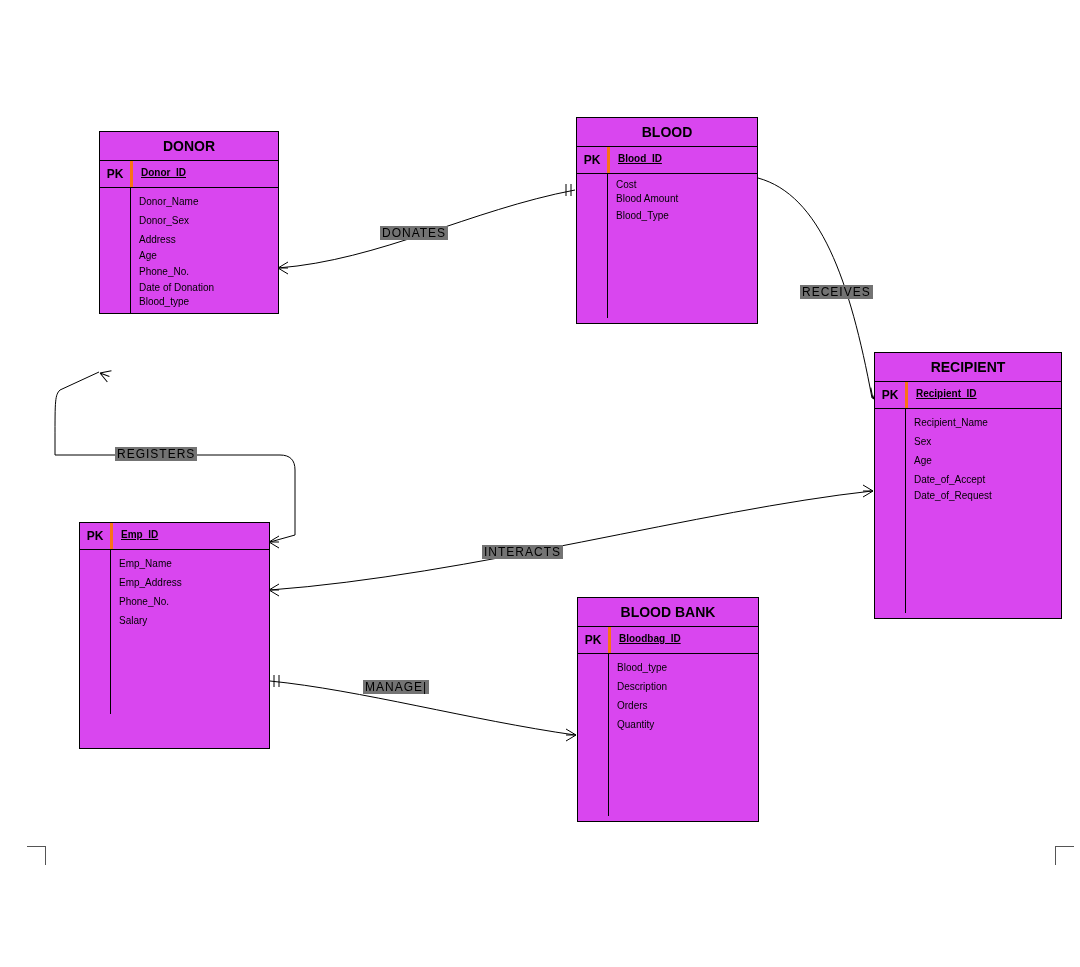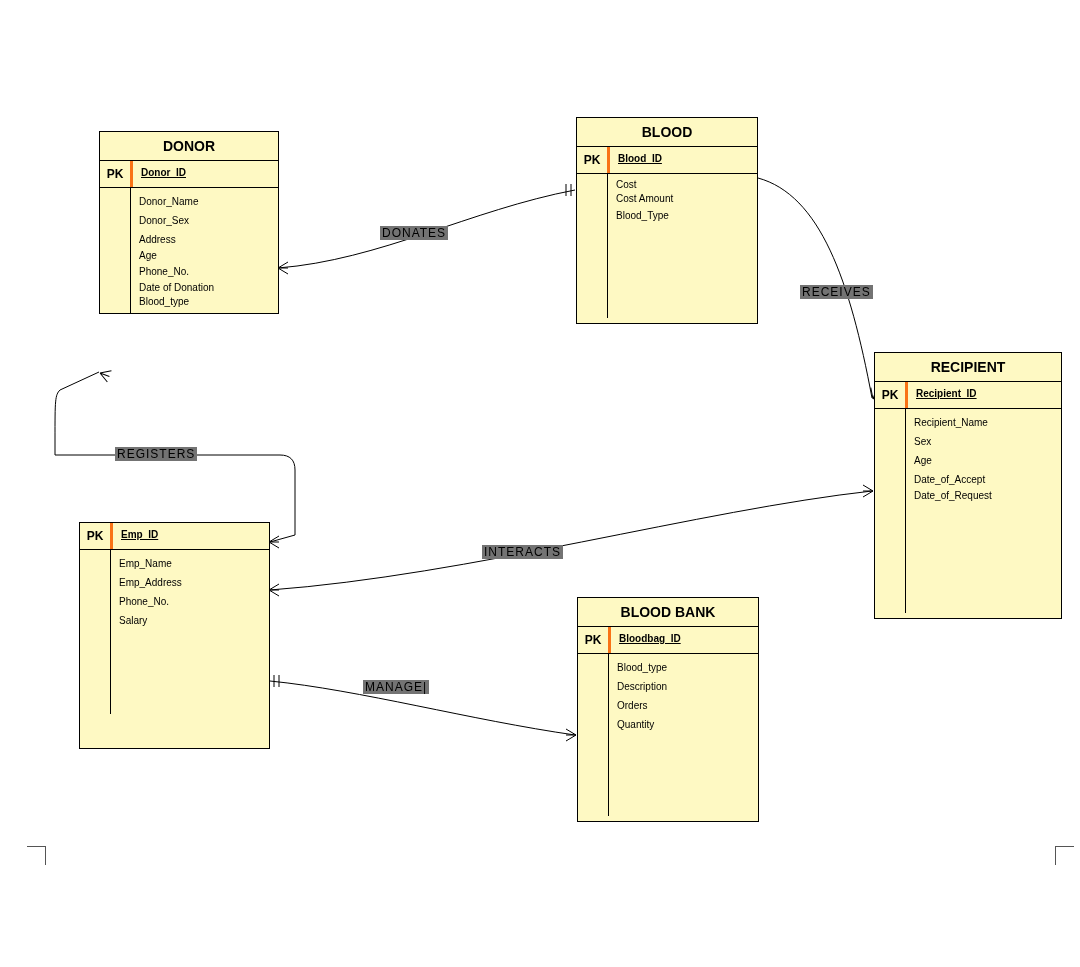--- a/index.html
+++ b/index.html
@@ -1,16 +1,16 @@
 <!DOCTYPE html>
 <html><head>
 <meta charset="utf-8">
 <style>
   html,body{margin:0;padding:0;width:1080px;height:967px;background:#fff;font-family:Arial,Helvetica,sans-serif;position:relative;overflow:hidden}
-  .entity{position:absolute;border:1px solid #000;background:#fef9c3}
+  .entity{position:absolute;border:1px solid #000;background:#d946ef}
   .entity .title{text-align:center;font-weight:bold;font-size:14px;padding:6px 0;border-bottom:1px solid #000}
   .entity .pkrow{display:flex;border-bottom:1px solid #000}
   .entity .pkcol{width:30px;border-right:3px solid #f97316;font-size:12px;font-weight:bold;text-align:center;padding:6px 0}
   .entity .pkval{flex:1;font-size:10px;font-weight:bold;text-decoration:underline;padding:6px 8px}
   .entity .body{display:flex}
   .entity .sidecol{width:30px;border-right:1px solid #000}
   .entity .attrs{flex:1;padding:4px 8px;font-size:10px;line-height:1.9}
   .rel-label{position:absolute;font-size:12px;letter-spacing:1px;background:#737373;padding:0 2px}
   svg.conn{position:absolute;top:0;left:0;width:1080px;height:967px;pointer-events:none}
   .corner{position:absolute;width:18px;height:18px;border:1px solid #555}
@@ -78,21 +78,21 @@
 <div class="entity" style="left:576px;top:117px;width:180px;height:205px">
   <div class="title">BLOOD</div>
   <div class="pkrow">
     <div class="pkcol">PK</div>
     <div class="pkval">Blood_ID</div>
   </div>
   <div class="body" style="height:144px">
     <div class="sidecol"></div>
     <div class="attrs">
       <div style="line-height:1.4">Cost</div>
-      <div style="line-height:1.4">Cost Amount</div>
+      <div style="line-height:1.4">Blood Amount</div>
       <div>Blood_Type</div>
     </div>
   </div>
 </div>
 
 <div class="entity" style="left:874px;top:352px;width:186px;height:265px">
   <div class="title">RECIPIENT</div>
   <div class="pkrow">
     <div class="pkcol">PK</div>
     <div class="pkval">Recipient_ID</div>

